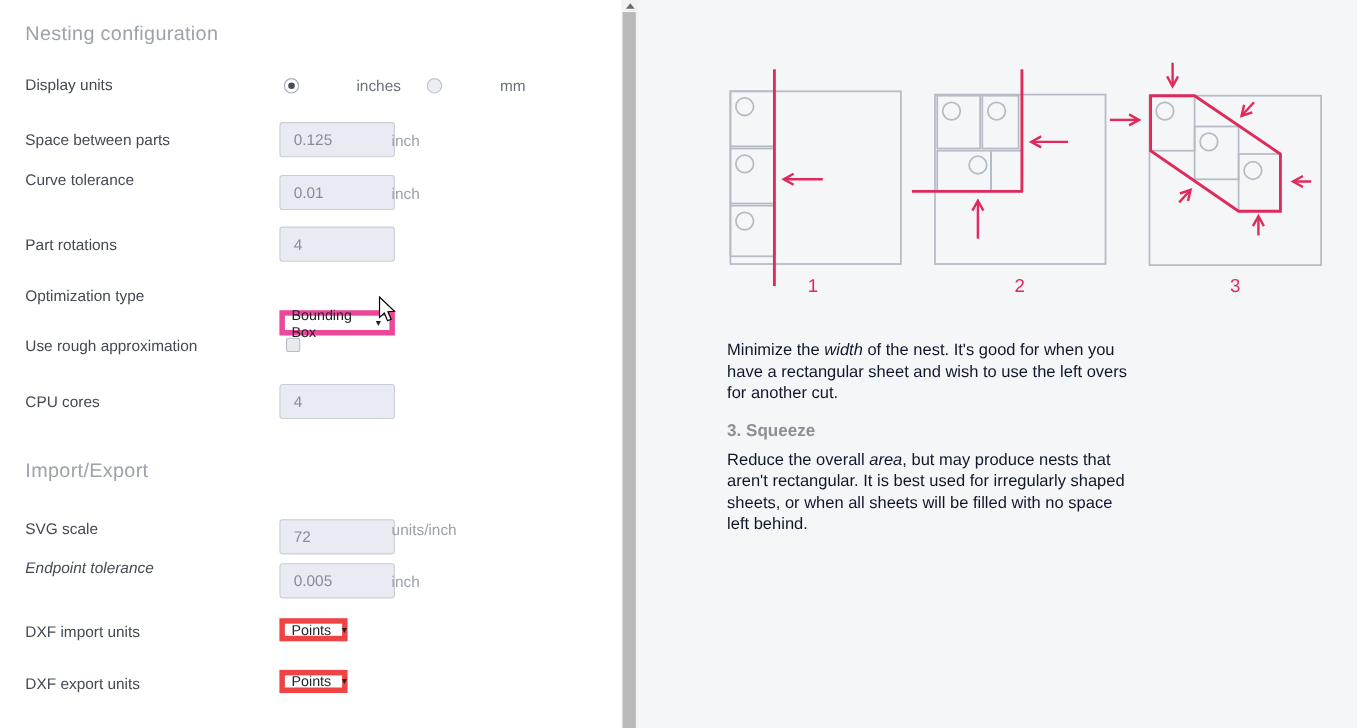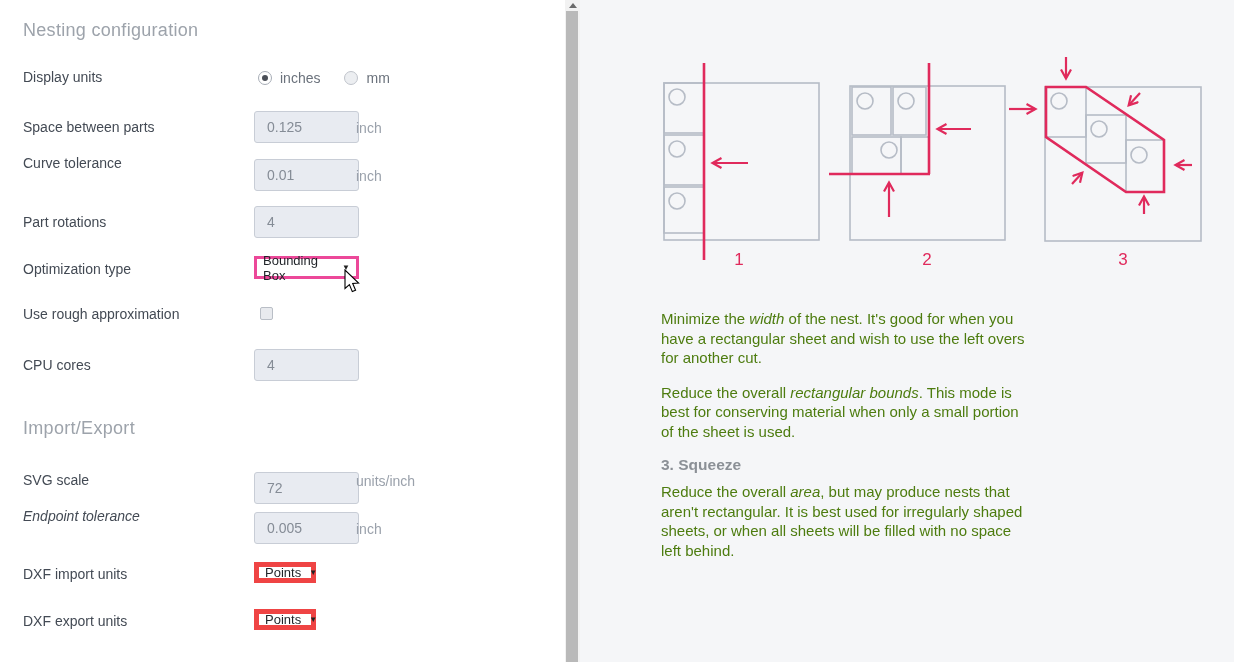--- a/index.html
+++ b/index.html
@@ -18,47 +18,47 @@
                background:#e8ebf1; border:1px solid #c8cdd6; border-radius:3px;
                font-family:"Liberation Sans",sans-serif; font-size:14px; color:#858c96;
                padding:0 0 0 12px; outline:none; }
 
   .radio-group { position:absolute; left:258px; display:flex; align-items:center; gap:8px; }
   .radio { width:14px; height:14px; border-radius:50%; border:1px solid #a7adb6;
            background:#fff; position:relative; }
   .radio.on::after { content:""; position:absolute; left:3px; top:3px; width:6px; height:6px;
                      border-radius:50%; background:#4a4f57; }
   .radio.off { background:#eceef1; border-color:#c0c4cb; }
-  .radio-text { font-size:14px; color:#6b727c; margin-right:16px; }
+  .radio-text { font-size:14px; color:#6b727c; margin-right:16px;margin-left:44px; }
 
   .select-box { position:absolute; background:#fff; border:5px solid #ef4444;
                 display:flex; align-items:center; justify-content:space-between;
                 font-size:13px; color:#1f2328; padding:0 6px; height:21px; }
   .select-box .caret { font-size:8px; color:#222; margin-left:8px; }
-  .select-focus { border:3px solid #ec4899; height:23px; }
+  .select-focus { border:5px solid #ec4899; height:23px;margin-top:26px; }
 
   .checkbox { position:absolute; left:260px; width:13px; height:13px;
               background:#e8eaee; border:1px solid #b9bec6; border-radius:2px; }
 
   
   .scrollbar { position:absolute; left:565px; top:0; width:15px; height:662px; background:#f2f2f2; }
   .scroll-up { position:absolute; left:0; top:0; width:15px; height:11px; background:#f2f2f2;
                display:flex; align-items:center; justify-content:center; }
   .scroll-up .tri { width:0; height:0; border-left:4px solid transparent;
                     border-right:4px solid transparent; border-bottom:5px solid #6a6a6a; }
   .scroll-thumb { position:absolute; left:1px; top:11px; width:12px; height:651px; background:#b9b9b9; }
 
   
   .right-panel { position:absolute; left:580px; top:0; width:654px; height:662px; background:#f5f6f8; }
   .diagrams-svg { position:absolute; left:0; top:0; }
   .diagram-num { position:absolute; font-size:17px; color:#e02a5c; width:30px; text-align:center; }
 
   .desc { position:absolute; left:81px; top:309px; width:368px; }
   .desc h4 { font-size:15.5px; color:#8b9096; font-weight:bold; margin-bottom:8px; }
-  .desc p  { font-size:15px; color:#4d7c0f; line-height:19.5px; margin-bottom:15px; }
+  .desc p  { font-size:15px; color:#0f172a; line-height:19.5px; margin-bottom:15px; }
   .desc p em { font-style:italic; }
 
   
   .cursor { position:absolute; left:344px; top:269px; width:17px; height:24px; z-index:50; }
 </style>
 </head>
 <body>
 
 <div class="app">
 
@@ -191,20 +191,19 @@
       </g>
     </svg>
 
     <div class="diagram-num" style="left:144px; top:250px;">1</div>
     <div class="diagram-num" style="left:332px; top:250px;">2</div>
     <div class="diagram-num" style="left:528px; top:250px;">3</div>
 
     <div class="desc">
       <p><span>Minimize the </span><em>width</em><span> of the nest. It's good for when you have a rectangular sheet and wish to use the left overs for another cut.</span></p>
 
-      <p><span>Reduce the overall </span><em>rectangular bounds</em><span>. This mode is best for conserving material when only a small portion of the sheet is used.</span></p>
 
       <h4>3. Squeeze</h4>
       <p><span>Reduce the overall </span><em>area</em><span>, but may produce nests that aren't rectangular. It is best used for irregularly shaped sheets, or when all sheets will be filled with no space left behind.</span></p>
     </div>
   </div>
 
 </div>
 
 </body></html>

